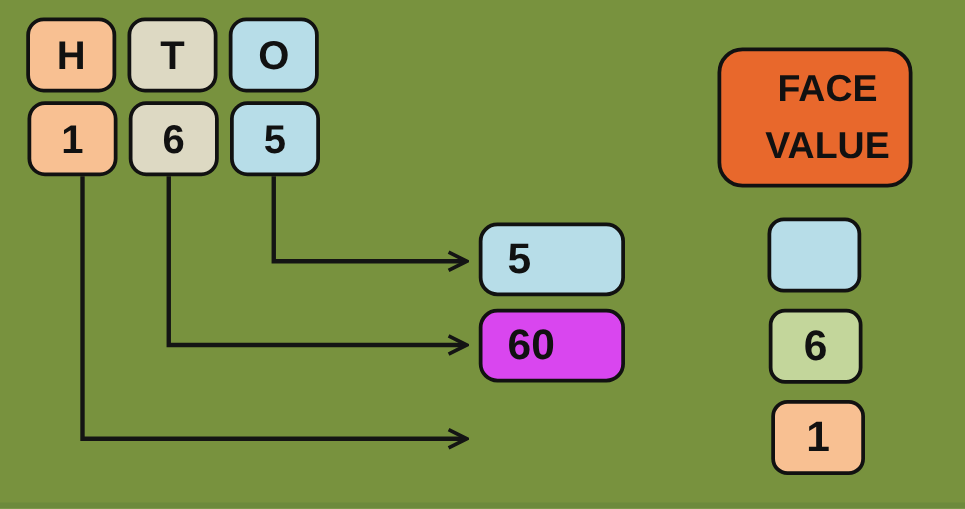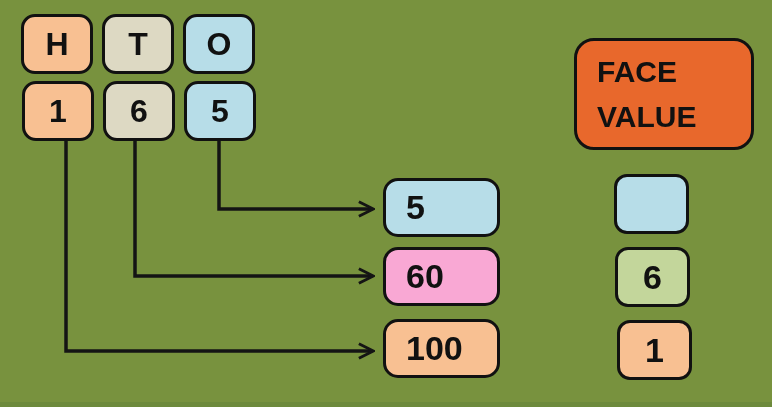--- a/index.html
+++ b/index.html
@@ -52,25 +52,24 @@
 <div class="canvas" style="background-color: rgb(120, 146, 62);">
 
   <div class="box tile" style="left: 21px; top: 14px; background-color: rgb(248, 192, 146);">H</div>
   <div class="box tile" style="left: 102px; top: 14px; background-color: rgb(221, 217, 195);">T</div>
   <div class="box tile" style="left: 183px; top: 14px; background-color: rgb(183, 221, 232);">O</div>
 
   <div class="box tile" style="left: 22px; top: 81px; background-color: rgb(248, 192, 146);">1</div>
   <div class="box tile" style="left: 103px; top: 81px; background-color: rgb(221, 217, 195);">6</div>
   <div class="box tile" style="left: 184px; top: 81px; background-color: rgb(183, 221, 232);">5</div>
 
-  <div class="box header" style="left: 574px; top: 38px; width: 180px; background-color: rgb(232, 104, 44);">FACE VALUE</div>
+  <div class="box header" style="left: 574px; top: 38px; width: 156px; background-color: rgb(232, 104, 44); text-align: center;">FACE VALUE</div>
 
   <div class="box pv-item" style="left: 383px; top: 178px; background-color: rgb(183, 221, 232);">5</div>
-  <div class="box pv-item" style="left: 383px; top: 247px; background-color: #f9a8d4;">60</div>
-  <div class="box pv-item" style="left: 383px; top: 319px; background-color: rgb(248, 192, 146);">100</div>
+  <div class="box pv-item" style="left: 383px; top: 247px; background-color: #d946ef;">60</div>
 
   <div class="box fv-item" style="left: 614px; top: 174px; background-color: rgb(183, 221, 232);"></div>
   <div class="box fv-item" style="left: 615px; top: 247px; background-color: rgb(195, 214, 155);">6</div>
   <div class="box fv-item" style="left: 617px; top: 320px; background-color: rgb(248, 192, 146);">1</div>
 
   <svg class="connectors" width="772" height="407" viewBox="0 0 772 407">
     <defs>
       <marker id="arrowhead" viewBox="0 0 12 12" refX="10" refY="6" markerWidth="5" markerHeight="5" orient="auto">
         <path d="M1,1 L11,6 L1,11" fill="none" stroke="#141414" stroke-width="2"></path>
       </marker>

